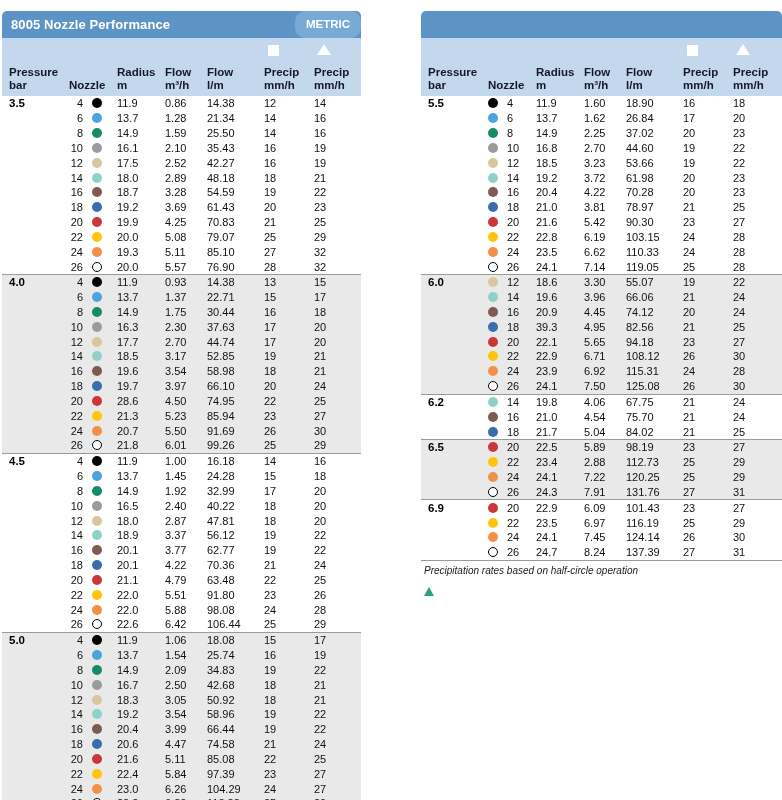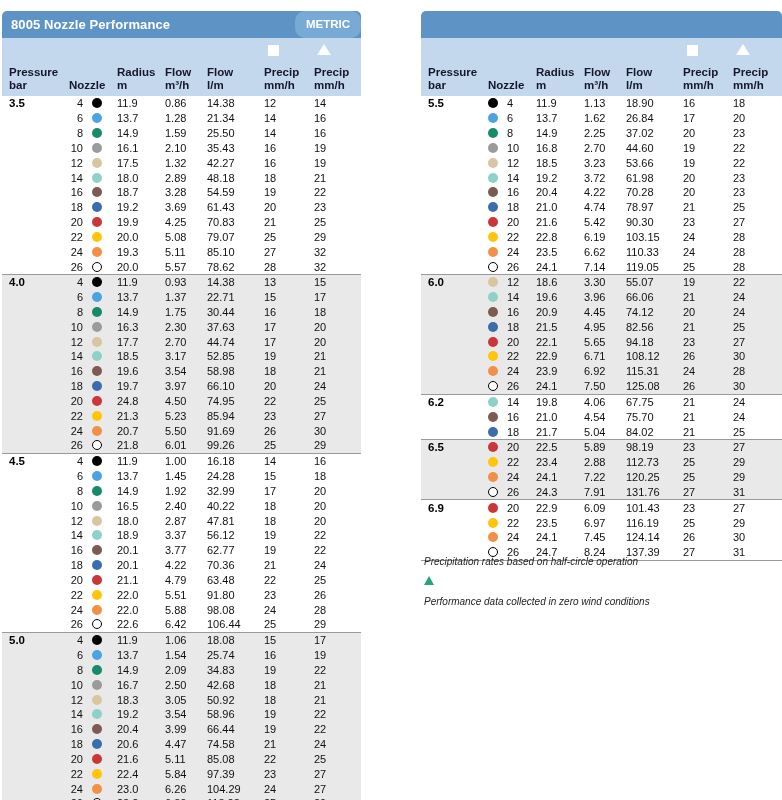--- a/index.html
+++ b/index.html
@@ -85,21 +85,21 @@
   }
   .nozzle-cell .dot { margin-left: 9px; }
   .nozzle-cell.dot-first .dot { margin-left: 0; margin-right: 9px; }
   .dot.open { border: 1.5px solid #000; }
 
   .footnotes {
     position: absolute;
     left: 424px; top: 556px; width: 356px;
     font-size: 10px; font-style: italic; color: #222;
   }
-  .fn-line { display: flex; align-items: flex-start; min-height: 20px; }
+  .fn-line { display: flex; align-items: flex-end; min-height: 20px; }
   .fn-bullet-sq {
     width: 9px; height: 9px; flex: none;
     background: var(--footnote-green, #29a17a);
     margin-right: 10px;
   }
   .fn-bullet-tri {
     width: 0; height: 0; flex: none;
     border-left: 5.5px solid transparent;
     border-right: 5.5px solid transparent;
     border-bottom: 9px solid var(--footnote-green, #29a17a);
@@ -182,21 +182,21 @@
           <span class="cell">16</span>
           <span class="cell">19</span>
         </div>
         <div class="row">
           <span class="cell pressure"></span>
           <span class="cell nozzle-cell">
             <span class="num">12</span>
             <span class="dot" style="background: rgb(217, 197, 160);"></span>
           </span>
           <span class="cell">17.5</span>
-          <span class="cell">1.32</span>
+          <span class="cell">2.52</span>
           <span class="cell">42.27</span>
           <span class="cell">16</span>
           <span class="cell">19</span>
         </div>
         <div class="row">
           <span class="cell pressure"></span>
           <span class="cell nozzle-cell">
             <span class="num">14</span>
             <span class="dot" style="background: rgb(142, 209, 201);"></span>
           </span>
@@ -267,21 +267,21 @@
           <span class="cell">32</span>
         </div>
         <div class="row">
           <span class="cell pressure"></span>
           <span class="cell nozzle-cell">
             <span class="num">26</span>
             <span class="dot open" style="background: rgb(255, 255, 255);"></span>
           </span>
           <span class="cell">20.0</span>
           <span class="cell">5.57</span>
-          <span class="cell">78.62</span>
+          <span class="cell">76.90</span>
           <span class="cell">28</span>
           <span class="cell">32</span>
         </div>
       </div>
       <div class="section shaded">
         <div class="row">
           <span class="cell pressure">4.0</span>
           <span class="cell nozzle-cell">
             <span class="num">4</span>
             <span class="dot" style="background: rgb(0, 0, 0);"></span>
@@ -375,21 +375,21 @@
           <span class="cell">66.10</span>
           <span class="cell">20</span>
           <span class="cell">24</span>
         </div>
         <div class="row">
           <span class="cell pressure"></span>
           <span class="cell nozzle-cell">
             <span class="num">20</span>
             <span class="dot" style="background: rgb(203, 54, 56);"></span>
           </span>
-          <span class="cell">24.8</span>
+          <span class="cell">28.6</span>
           <span class="cell">4.50</span>
           <span class="cell">74.95</span>
           <span class="cell">22</span>
           <span class="cell">25</span>
         </div>
         <div class="row">
           <span class="cell pressure"></span>
           <span class="cell nozzle-cell">
             <span class="num">22</span>
             <span class="dot" style="background: rgb(255, 196, 12);"></span>
@@ -741,21 +741,21 @@
   </div>
   <div class="tbody" id="tbody-right">
       <div class="section">
         <div class="row">
           <span class="cell pressure">5.5</span>
           <span class="cell nozzle-cell dot-first">
             <span class="dot" style="background: rgb(0, 0, 0);"></span>
             <span class="num">4</span>
           </span>
           <span class="cell">11.9</span>
-          <span class="cell">1.13</span>
+          <span class="cell">1.60</span>
           <span class="cell">18.90</span>
           <span class="cell">16</span>
           <span class="cell">18</span>
         </div>
         <div class="row">
           <span class="cell pressure"></span>
           <span class="cell nozzle-cell dot-first">
             <span class="dot" style="background: rgb(75, 164, 224);"></span>
             <span class="num">6</span>
           </span>
@@ -825,21 +825,21 @@
           <span class="cell">20</span>
           <span class="cell">23</span>
         </div>
         <div class="row">
           <span class="cell pressure"></span>
           <span class="cell nozzle-cell dot-first">
             <span class="dot" style="background: rgb(58, 108, 174);"></span>
             <span class="num">18</span>
           </span>
           <span class="cell">21.0</span>
-          <span class="cell">4.74</span>
+          <span class="cell">3.81</span>
           <span class="cell">78.97</span>
           <span class="cell">21</span>
           <span class="cell">25</span>
         </div>
         <div class="row">
           <span class="cell pressure"></span>
           <span class="cell nozzle-cell dot-first">
             <span class="dot" style="background: rgb(203, 54, 56);"></span>
             <span class="num">20</span>
           </span>
@@ -922,21 +922,21 @@
           <span class="cell">74.12</span>
           <span class="cell">20</span>
           <span class="cell">24</span>
         </div>
         <div class="row">
           <span class="cell pressure"></span>
           <span class="cell nozzle-cell dot-first">
             <span class="dot" style="background: rgb(58, 108, 174);"></span>
             <span class="num">18</span>
           </span>
-          <span class="cell">21.5</span>
+          <span class="cell">39.3</span>
           <span class="cell">4.95</span>
           <span class="cell">82.56</span>
           <span class="cell">21</span>
           <span class="cell">25</span>
         </div>
         <div class="row">
           <span class="cell pressure"></span>
           <span class="cell nozzle-cell dot-first">
             <span class="dot" style="background: rgb(203, 54, 56);"></span>
             <span class="num">20</span>
@@ -1125,16 +1125,13 @@
     </div>
 </section>
 
 <div class="footnotes">
   <div class="fn-line">
     <span>Precipitation rates based on half-circle operation</span>
   </div>
   <div class="fn-line">
     <span class="fn-bullet-tri"></span>
   </div>
-  <div class="fn-line">
-    <span>Performance data collected in zero wind conditions</span>
-  </div>
 </div>
 
 </body></html>

